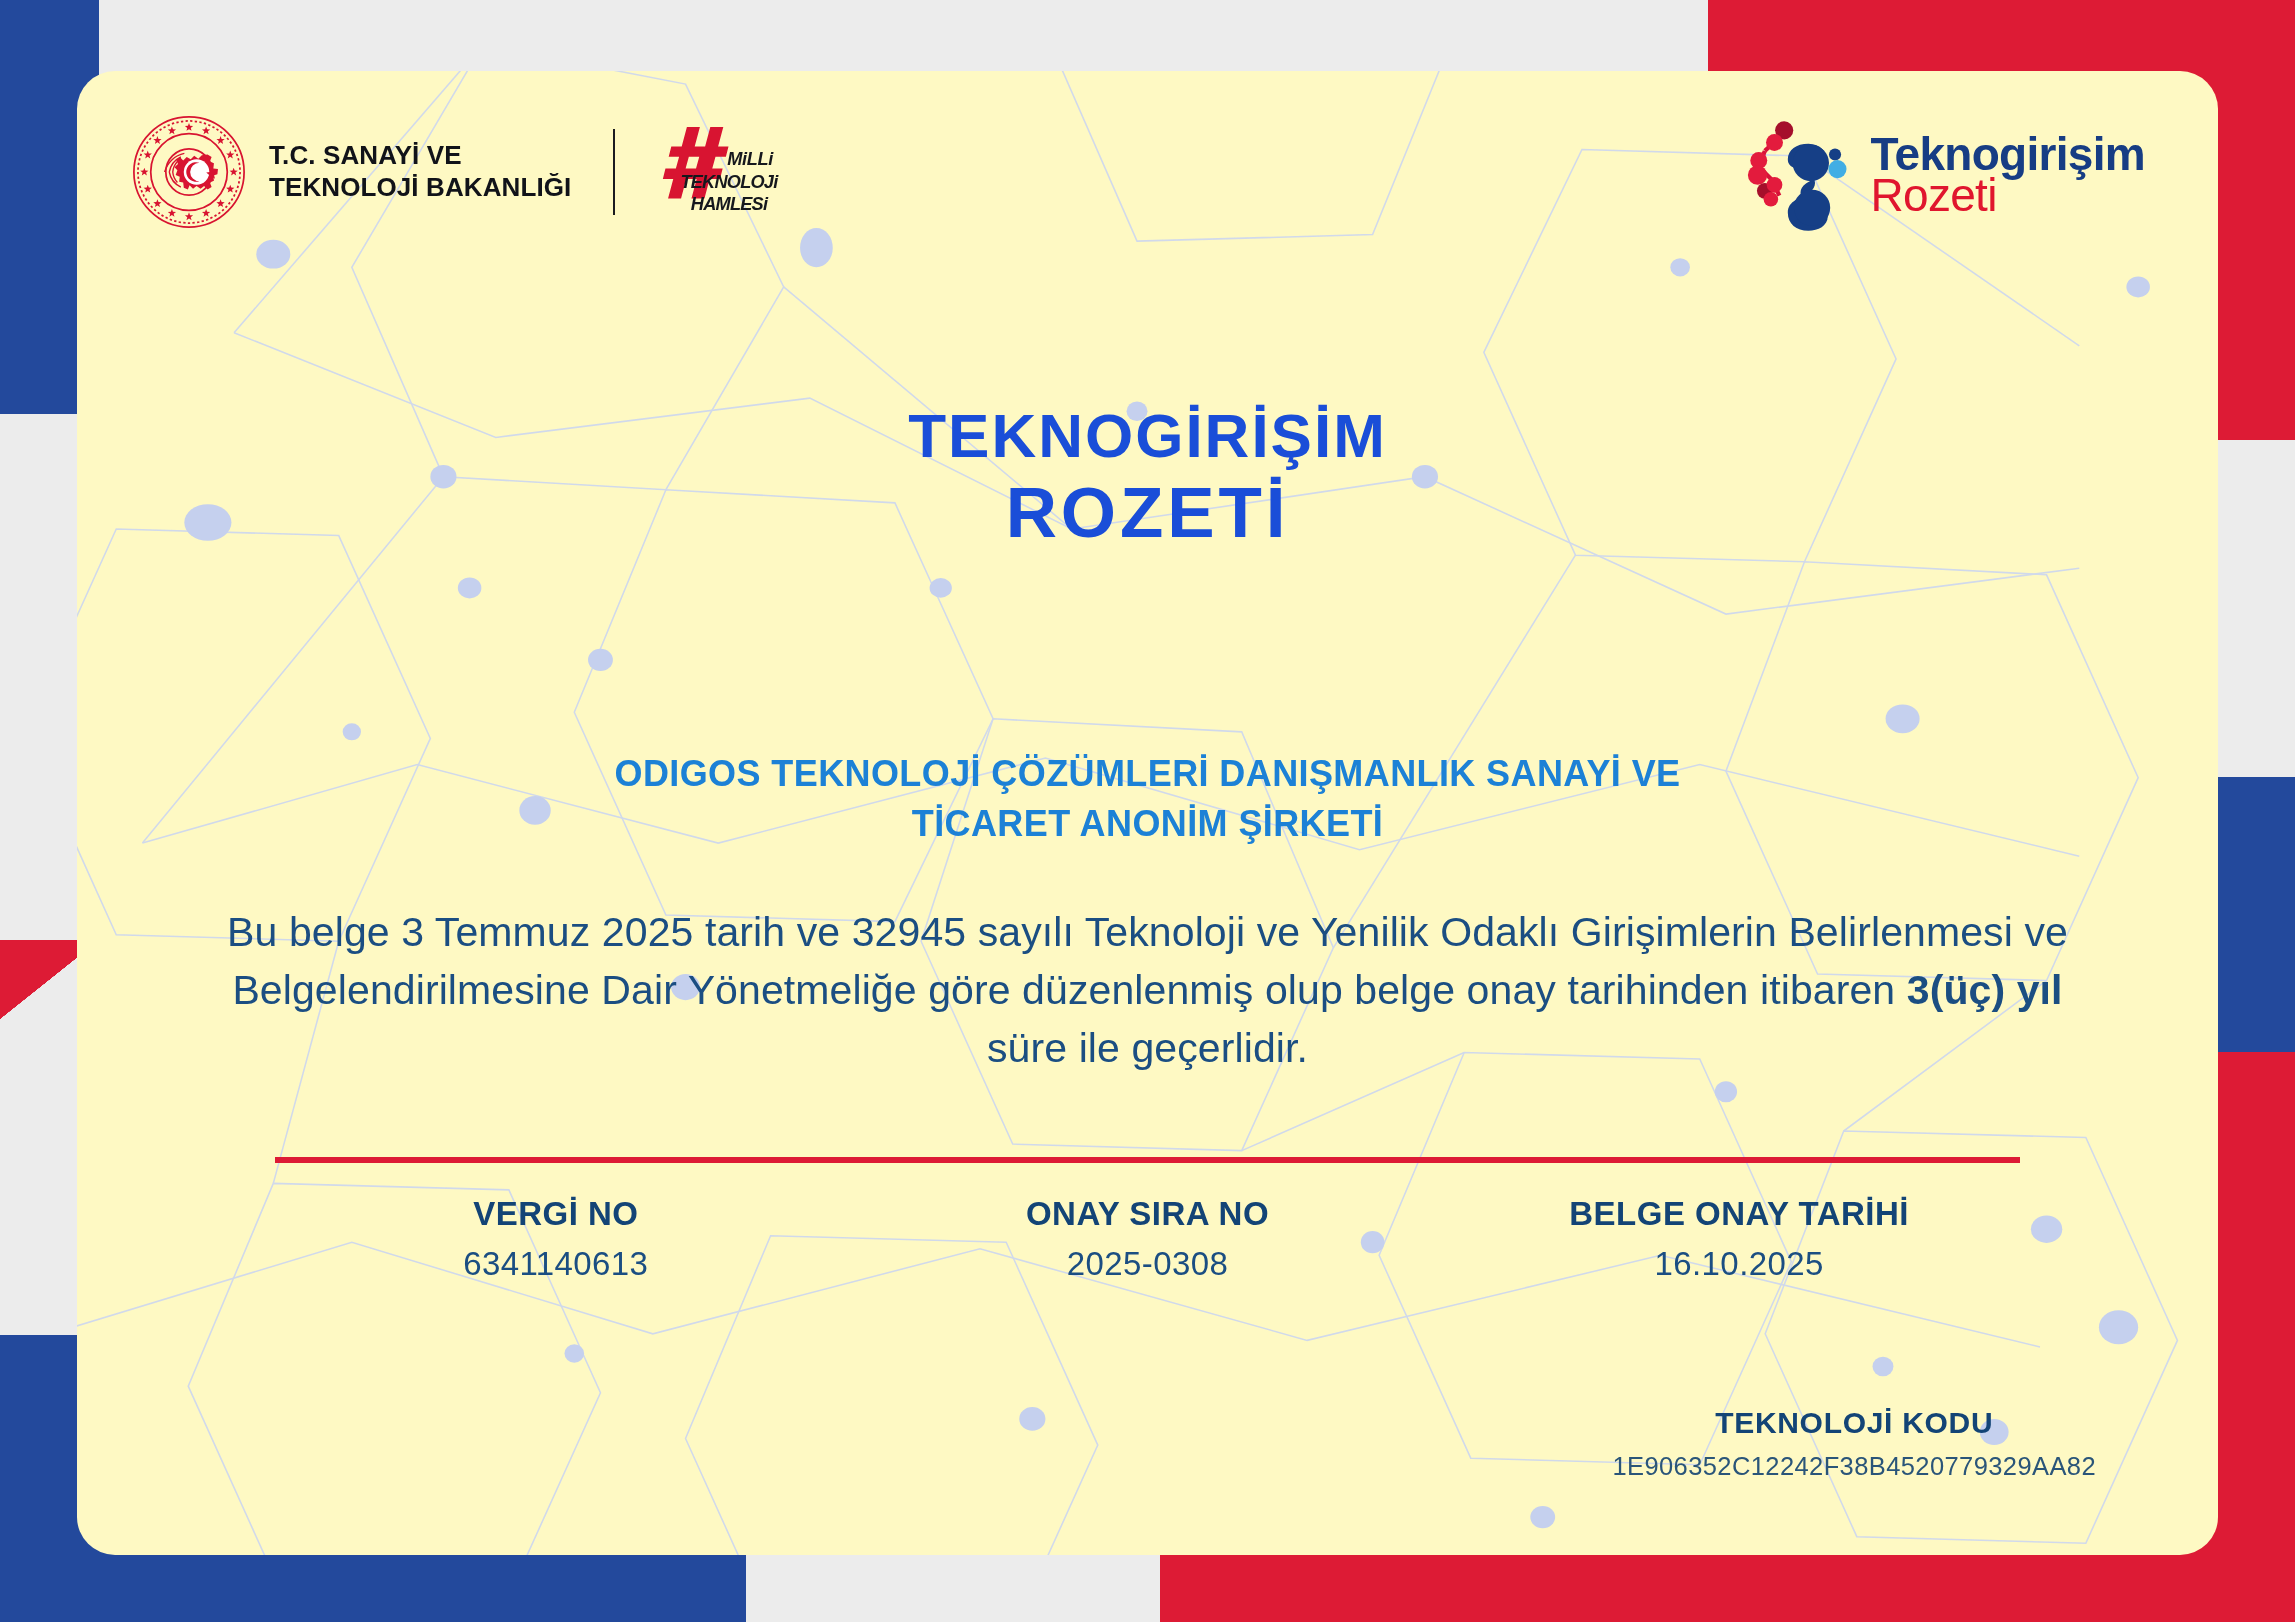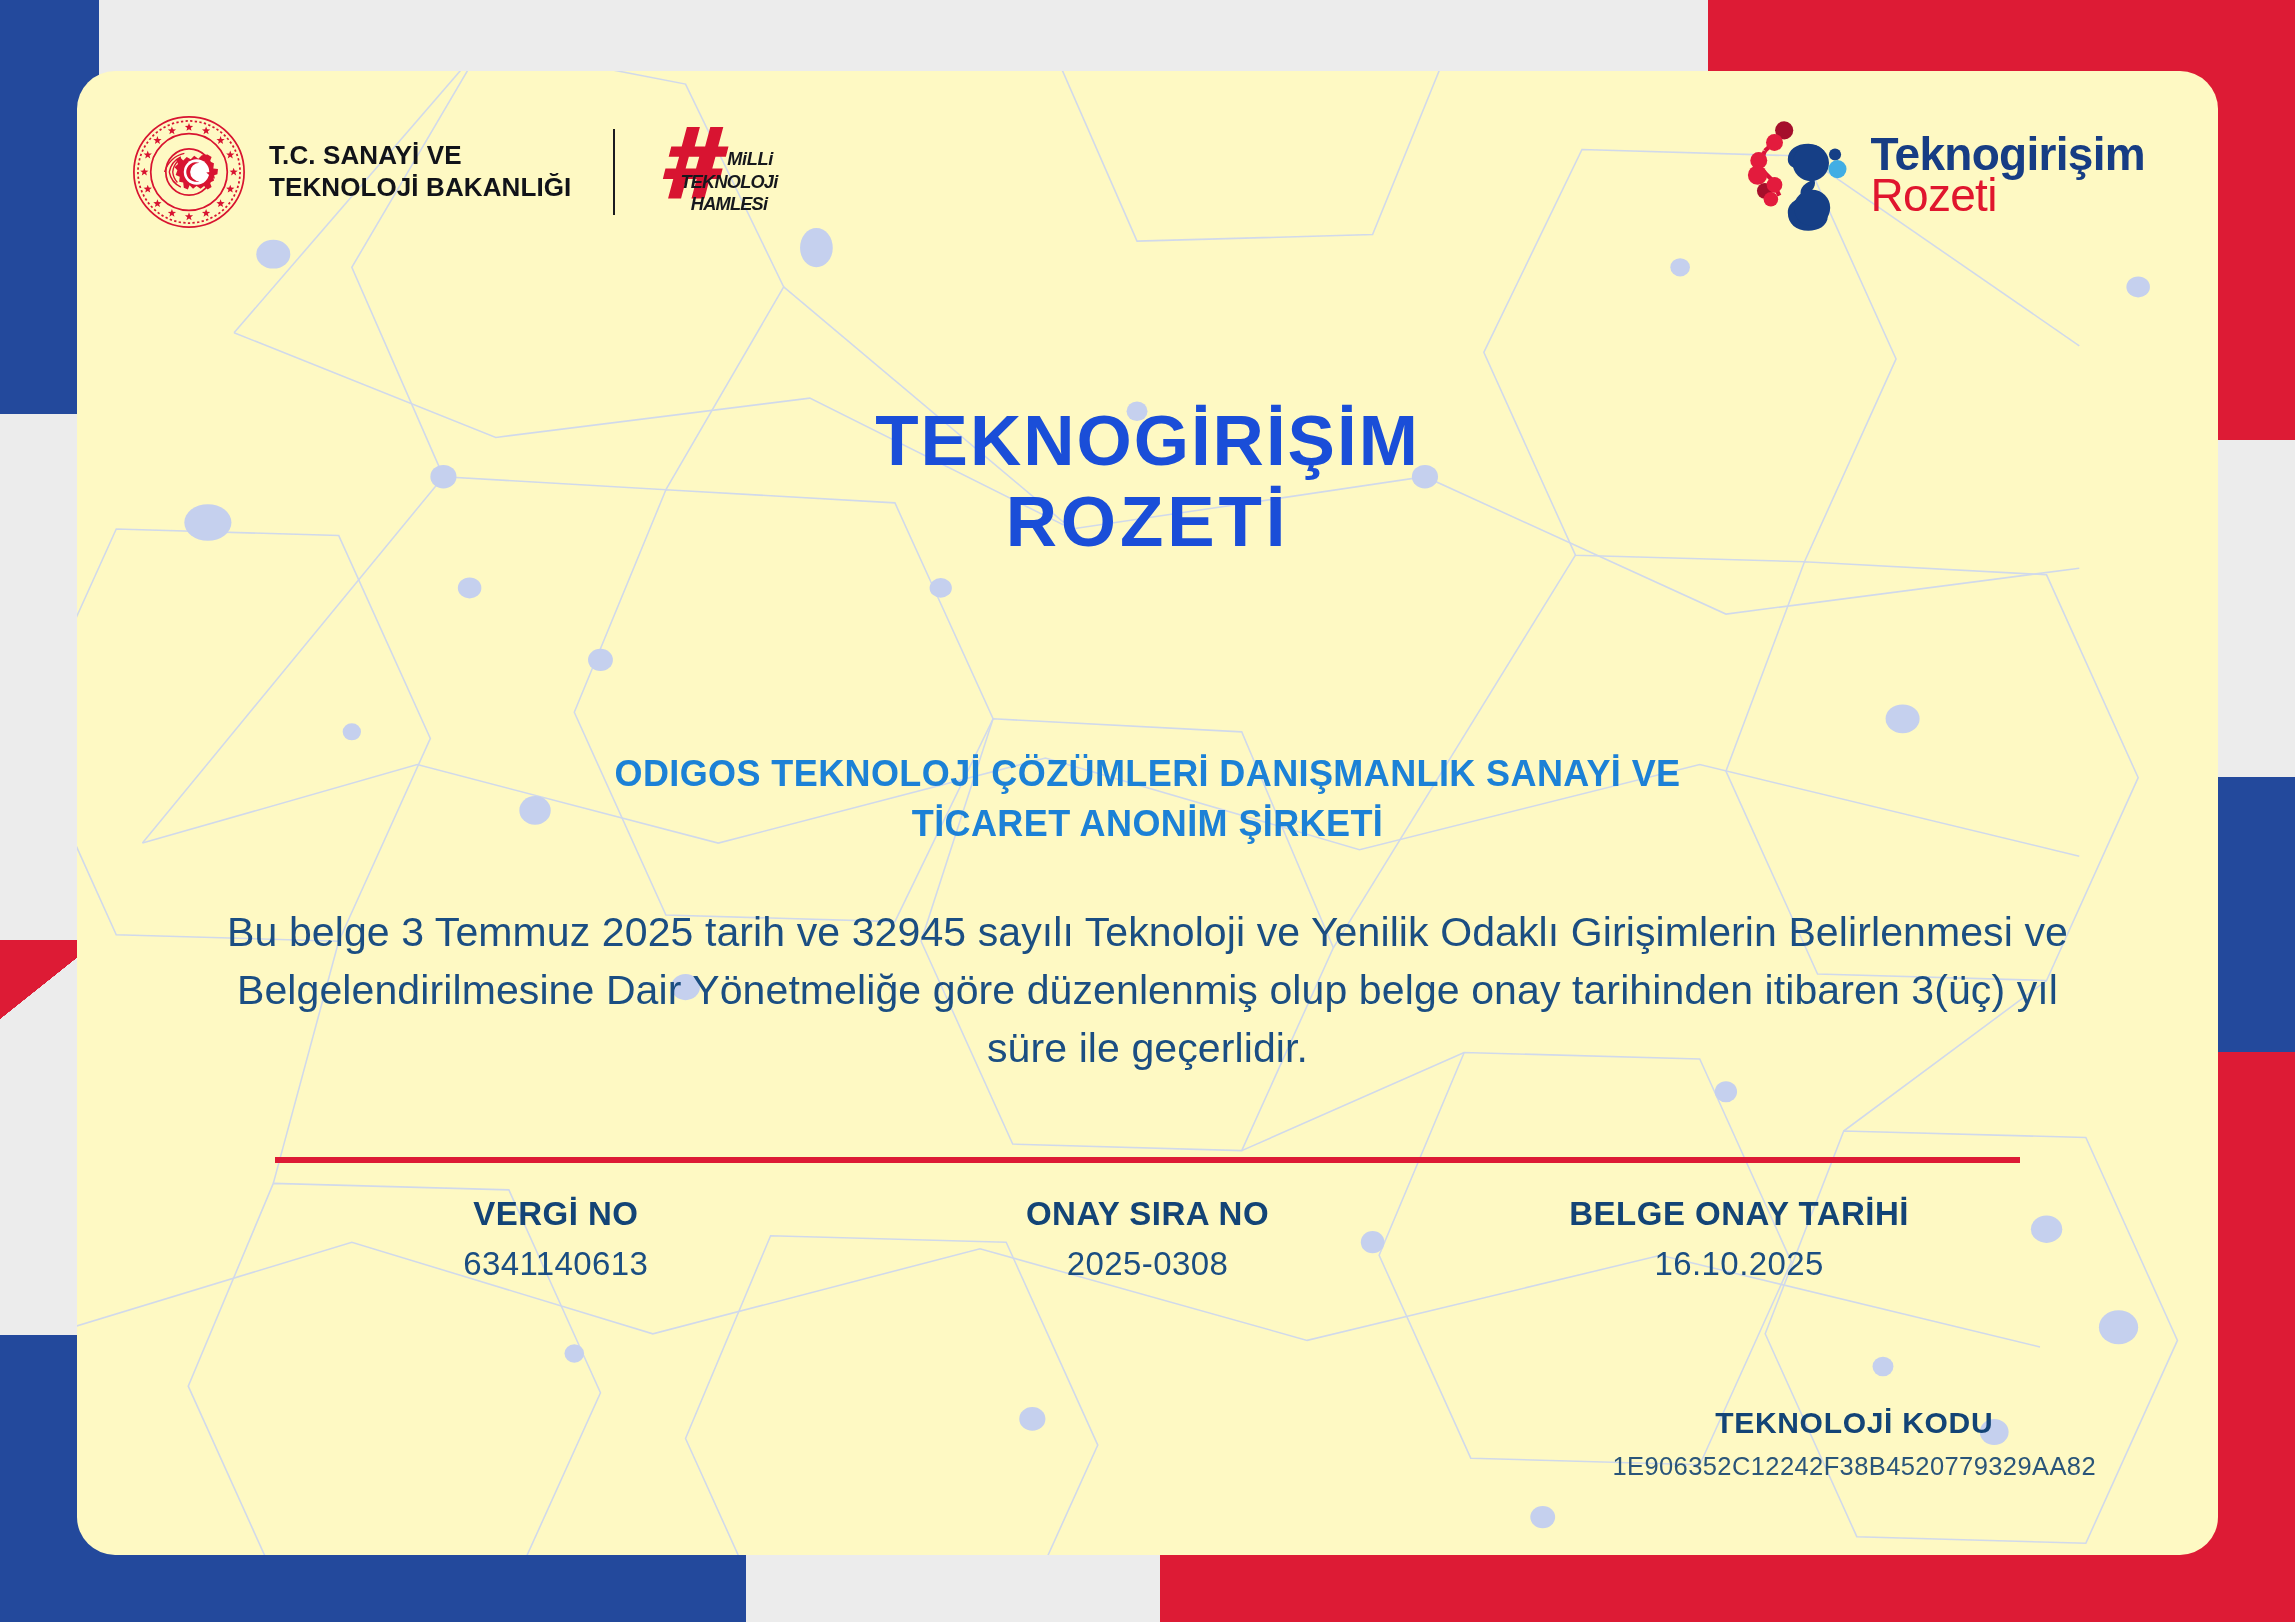--- a/index.html
+++ b/index.html
@@ -63,21 +63,21 @@
   #teknogirisim-word-top {
     font-size:46px; font-weight:bold; color:#173d84; letter-spacing:-0.7px; display:block;
   }
   #teknogirisim-word-bottom {
     font-size:46px; color:#e0162e; letter-spacing:-0.7px; display:block; margin-top:-5.2px;
   }
 
   
   #hero { position:absolute; left:0; right:0; top:334px; text-align:center; }
   #doc-title-main {
-    font-size:71px; font-weight:bold; color:#1a4ed8;
+    font-size:62px; font-weight:bold; color:#1a4ed8;
     letter-spacing:2px; line-height:1.0;
   }
   #doc-title-sub {
     font-size:71px; color:#1a4ed8; letter-spacing:3.9px;
     line-height:1.05; margin-top:9.2px; font-weight:700;
   }
 
   
   #company-block {
     position:absolute; left:0; right:0; top:654px; text-align:center;margin-top:24px;
@@ -86,21 +86,21 @@
     font-size:36px; font-weight:bold; color:#1c81d6;
     letter-spacing:0.4px; line-height:1.38;
   }
 
   
   #body-paragraph {
     position:absolute; left:131px; right:131px; top:832px;
     text-align:center; font-size:41px; color:#1b4e82;
     line-height:1.42; letter-spacing:0.1px;
   }
-  #duration-emphasis { font-weight:normal; }
+  #duration-emphasis { font-weight:bold; }
 
   
   #field-divider {
     position:absolute; left:198px; right:198px; top:1086px;
     height:5.9px; background:#dd1b35;
   }
 
   
   #fields-row {
     position:absolute; left:183px; right:183px; top:1123px;

